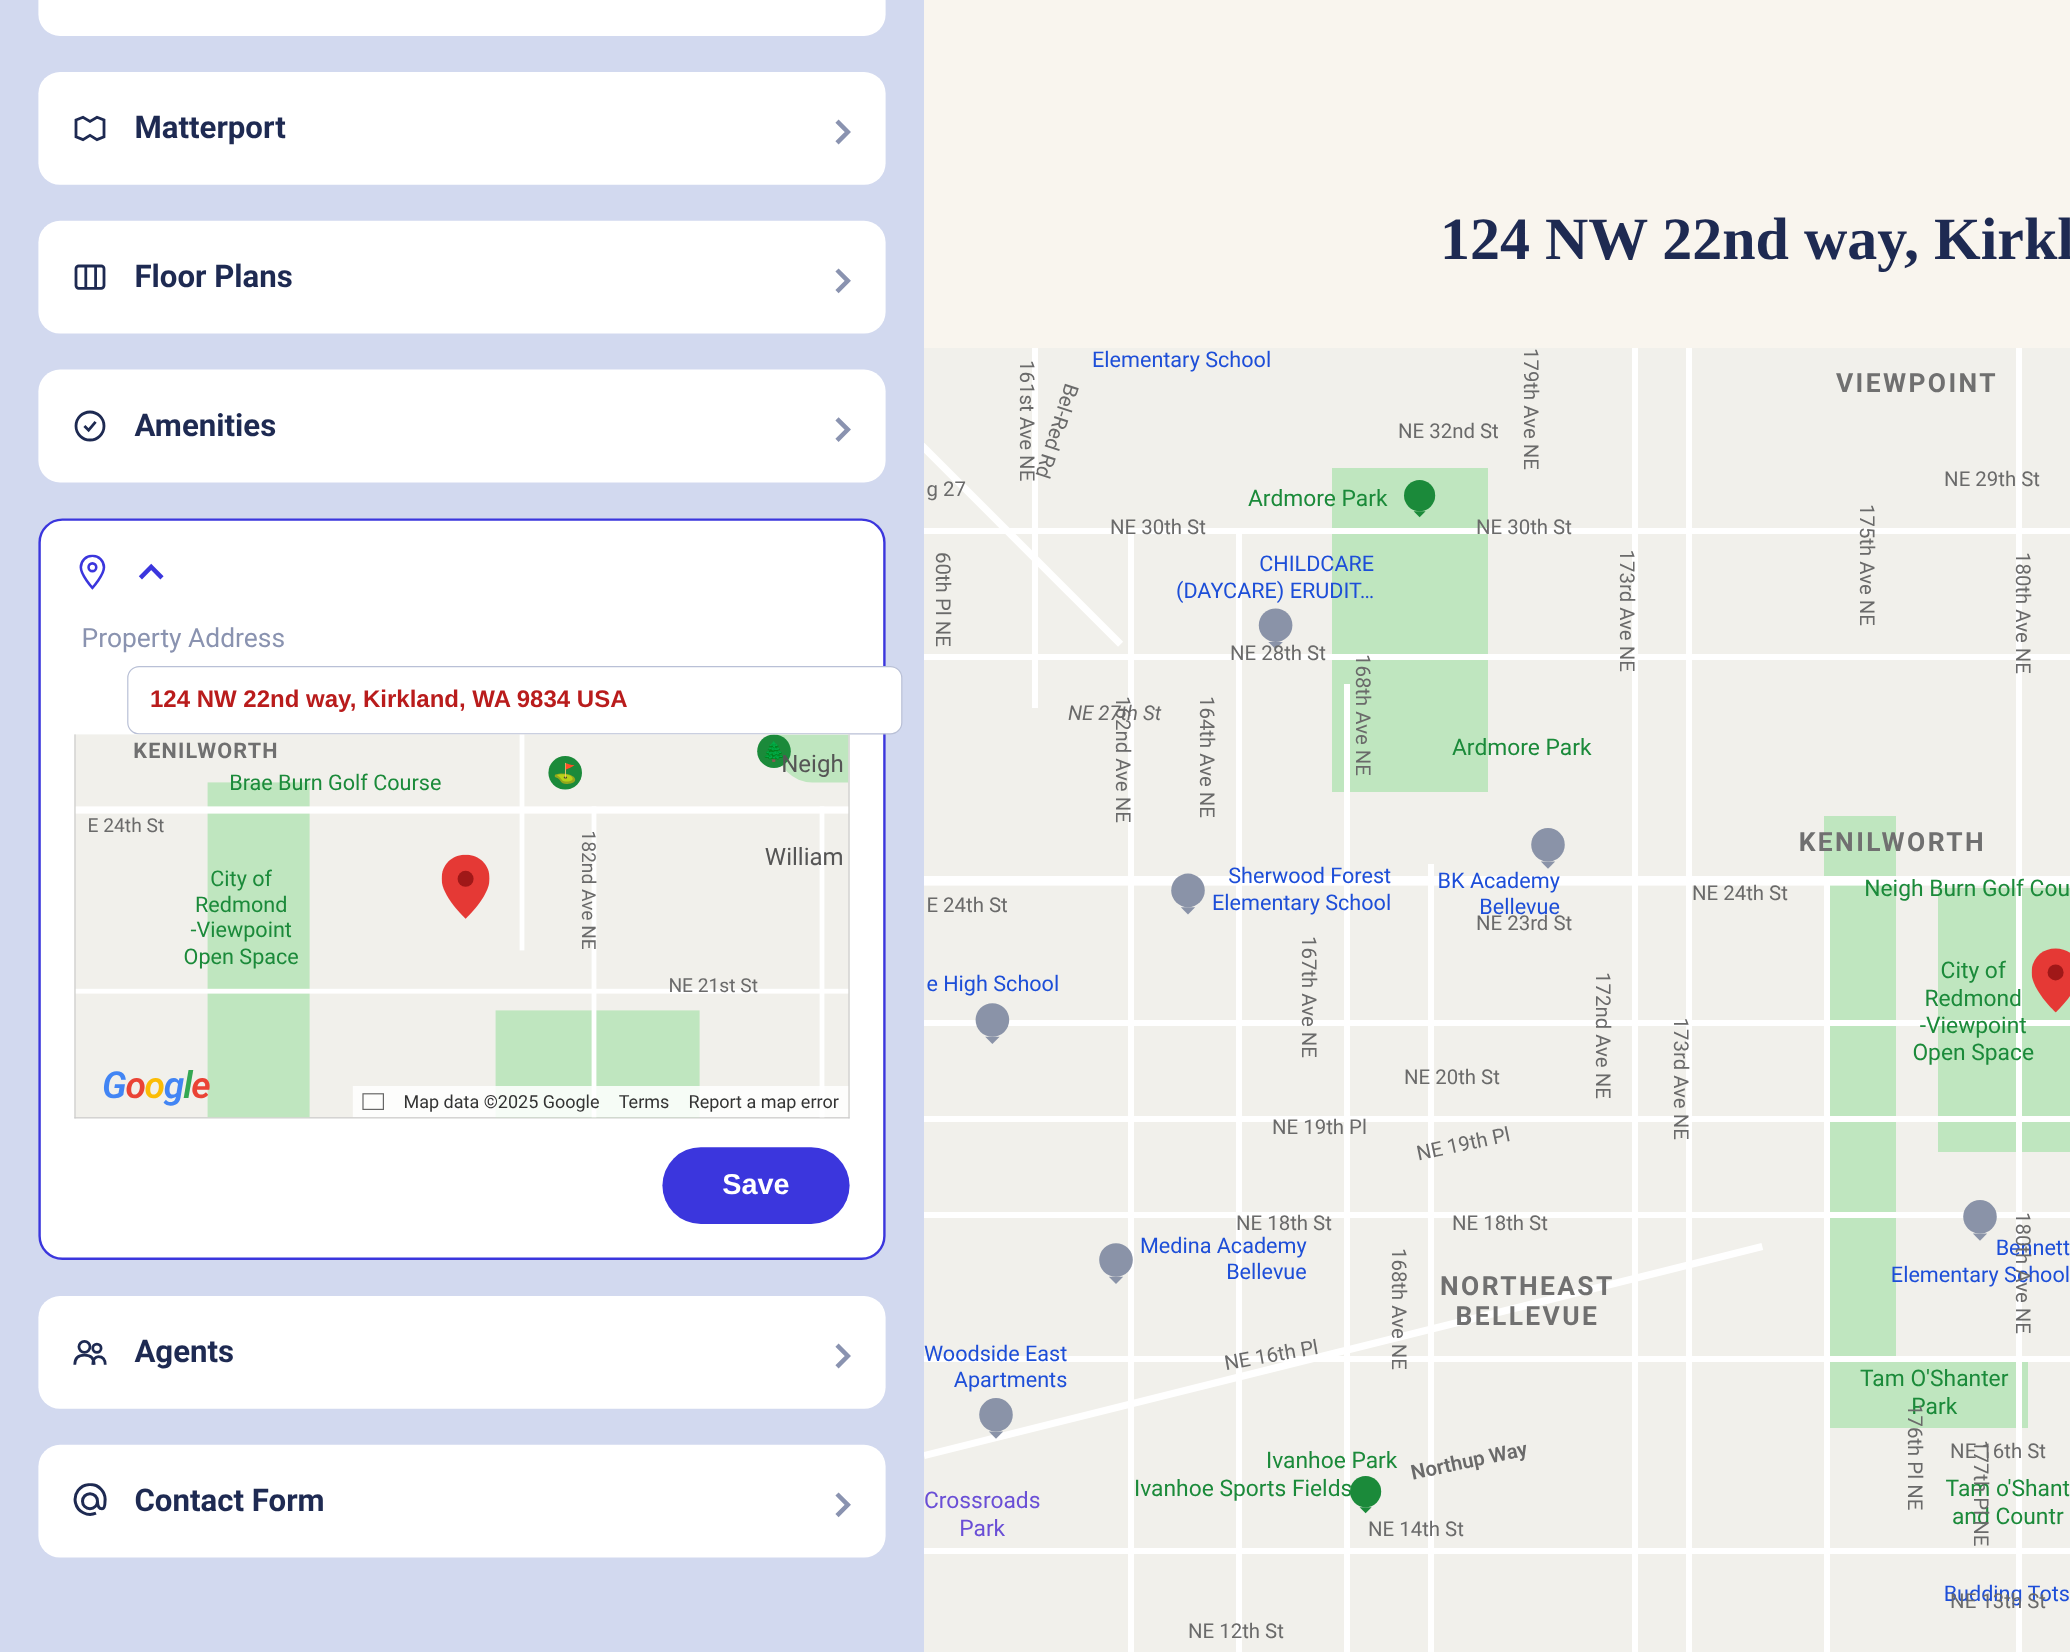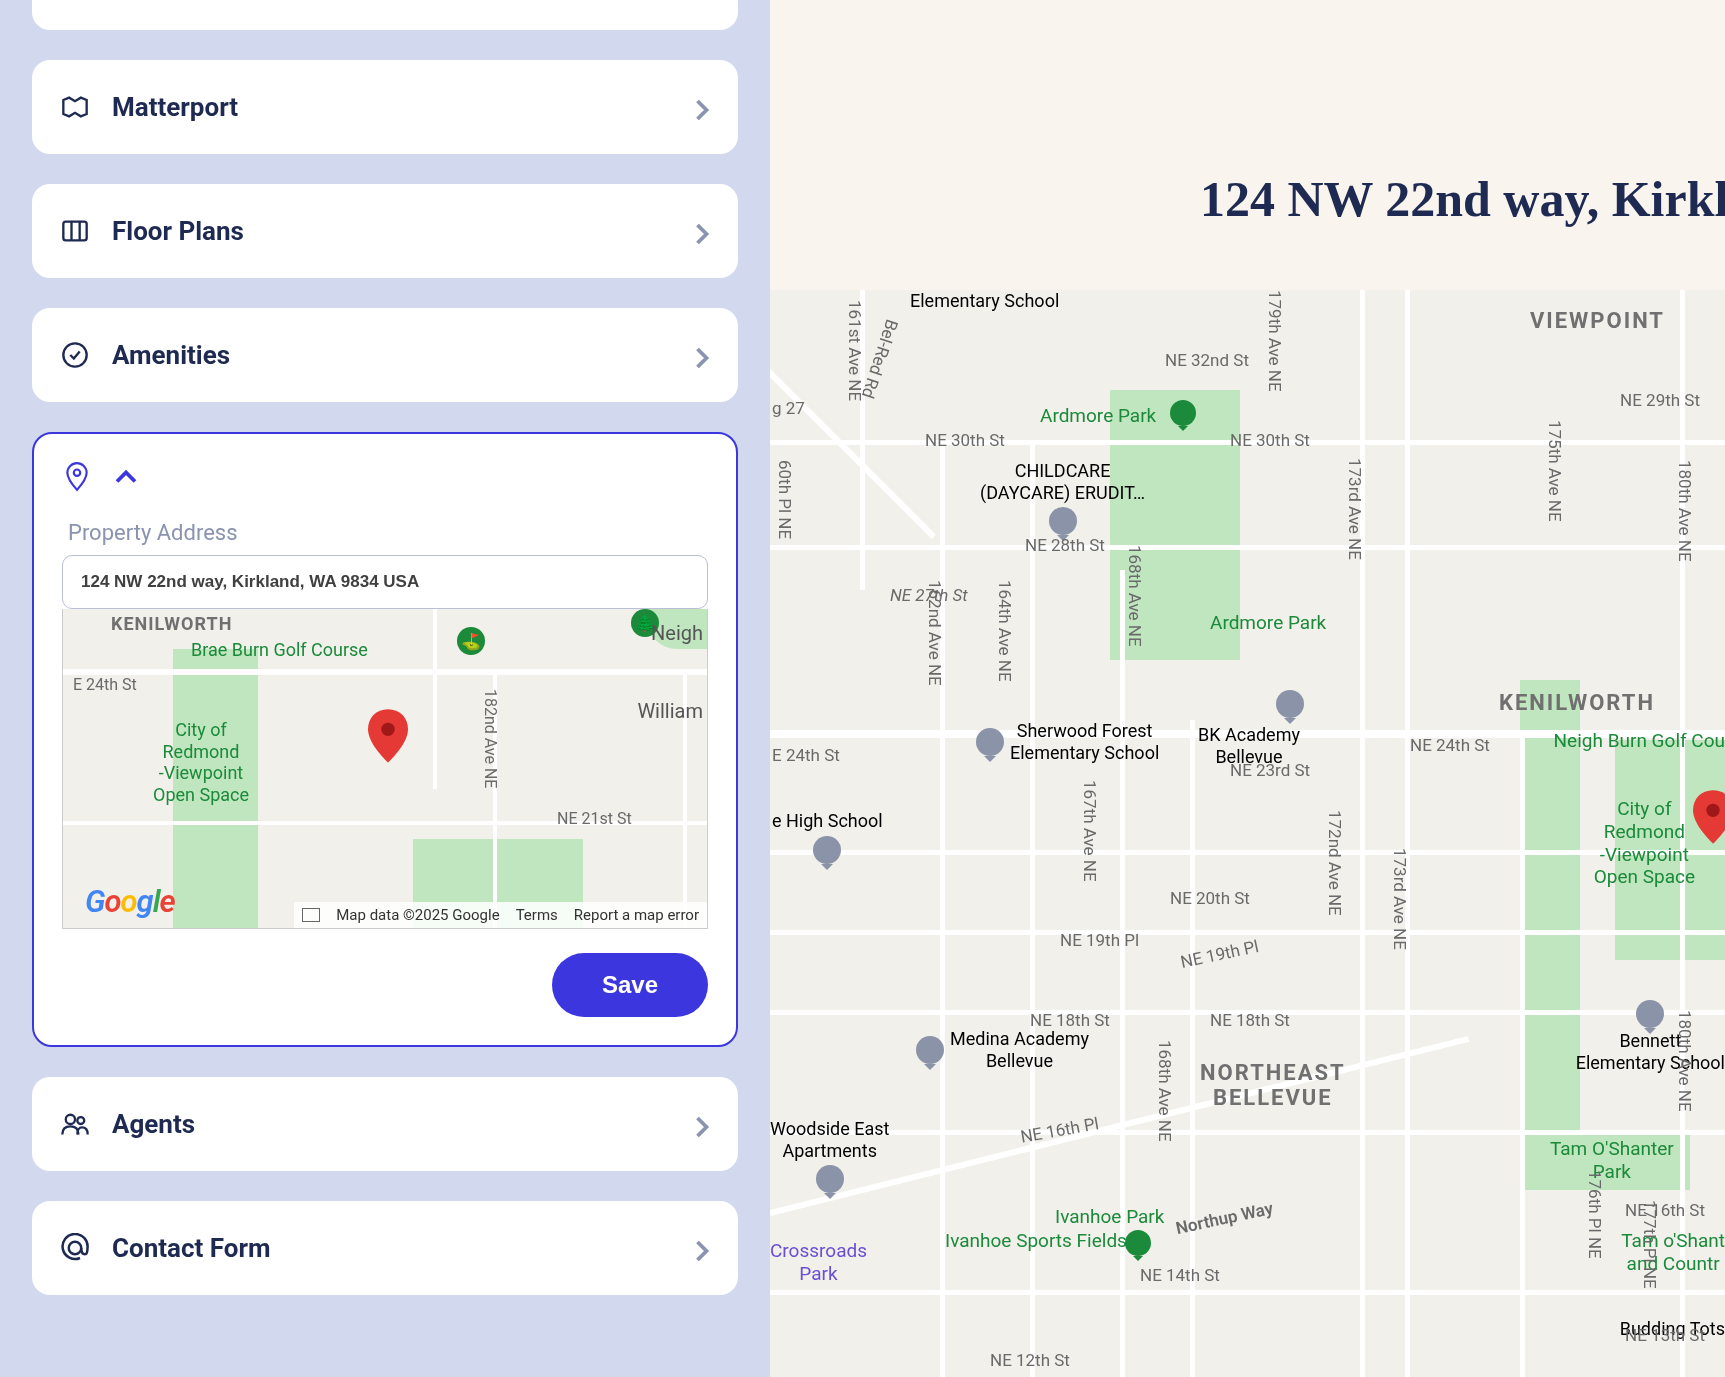--- a/index.html
+++ b/index.html
@@ -71,25 +71,26 @@
     font-size: 22px;
     color: #8a93b0;
     margin-bottom: 10px;
     padding-left: 6px;
   }
   .text-input {
     width: 100%;
     border: 1.5px solid #b9c0d6;
     border-radius: 10px;
     padding: 16px 18px;
-    font-size: 17px;
+    font-size: 20px;
     font-weight: 600;
-    color: #404040;
+    color: #b91c1c;
     background: #fff;
     outline: none;
+    margin-left: 44px;
   }
   .mini-map {
     margin-top: 0;
     border: 1px solid #ccc;
     border-top: none;
     background: #f1f0eb;
     height: 320px;
     position: relative;
     overflow: hidden;
   }
@@ -154,21 +155,21 @@
   }
   .big-map .road-h { position:absolute; height:5px; background:#fff; left:0; right:0; }
   .big-map .road-v { position:absolute; width:5px; background:#fff; top:0; bottom:0; }
   .big-map .road-d  { position:absolute; height:6px; background:#fff; transform-origin: left center;}
   .big-map .park { position:absolute; background:#bfe6bf; }
   .big-map .park-label { position:absolute; color:#1b8a3a; font-size:19px; text-align:center; line-height:1.2; white-space:pre;}
   .big-map .area-label { position:absolute; color:#707070; font-size:22px; font-weight:700; letter-spacing:2px; text-align:center; white-space:pre;}
   .big-map .street { position:absolute; color:#6a6a6a; font-size:17px; white-space:nowrap;}
   .big-map .street-v { writing-mode: vertical-rl; }
   .big-map .poi {
-    position:absolute; color:#000000; font-size:18px; text-align:center; white-space:pre; line-height:1.2;
+    position:absolute; color:#1d4ed8; font-size:18px; text-align:right; white-space:pre; line-height:1.2;
   }
   .big-map .poi-icon {
     width:28px; height:28px; border-radius:50%; background:#8a93a8; margin:0 auto 2px; position:relative;
   }
   .big-map .poi-icon::after{
     content:''; position:absolute; left:50%; top:100%; transform:translateX(-50%);
     border:6px solid transparent; border-top-color:#8a93a8;
   }
   .big-map .park-pin {
     position:absolute; width:26px; height:26px; border-radius:50%; background:#1b8a3a;

